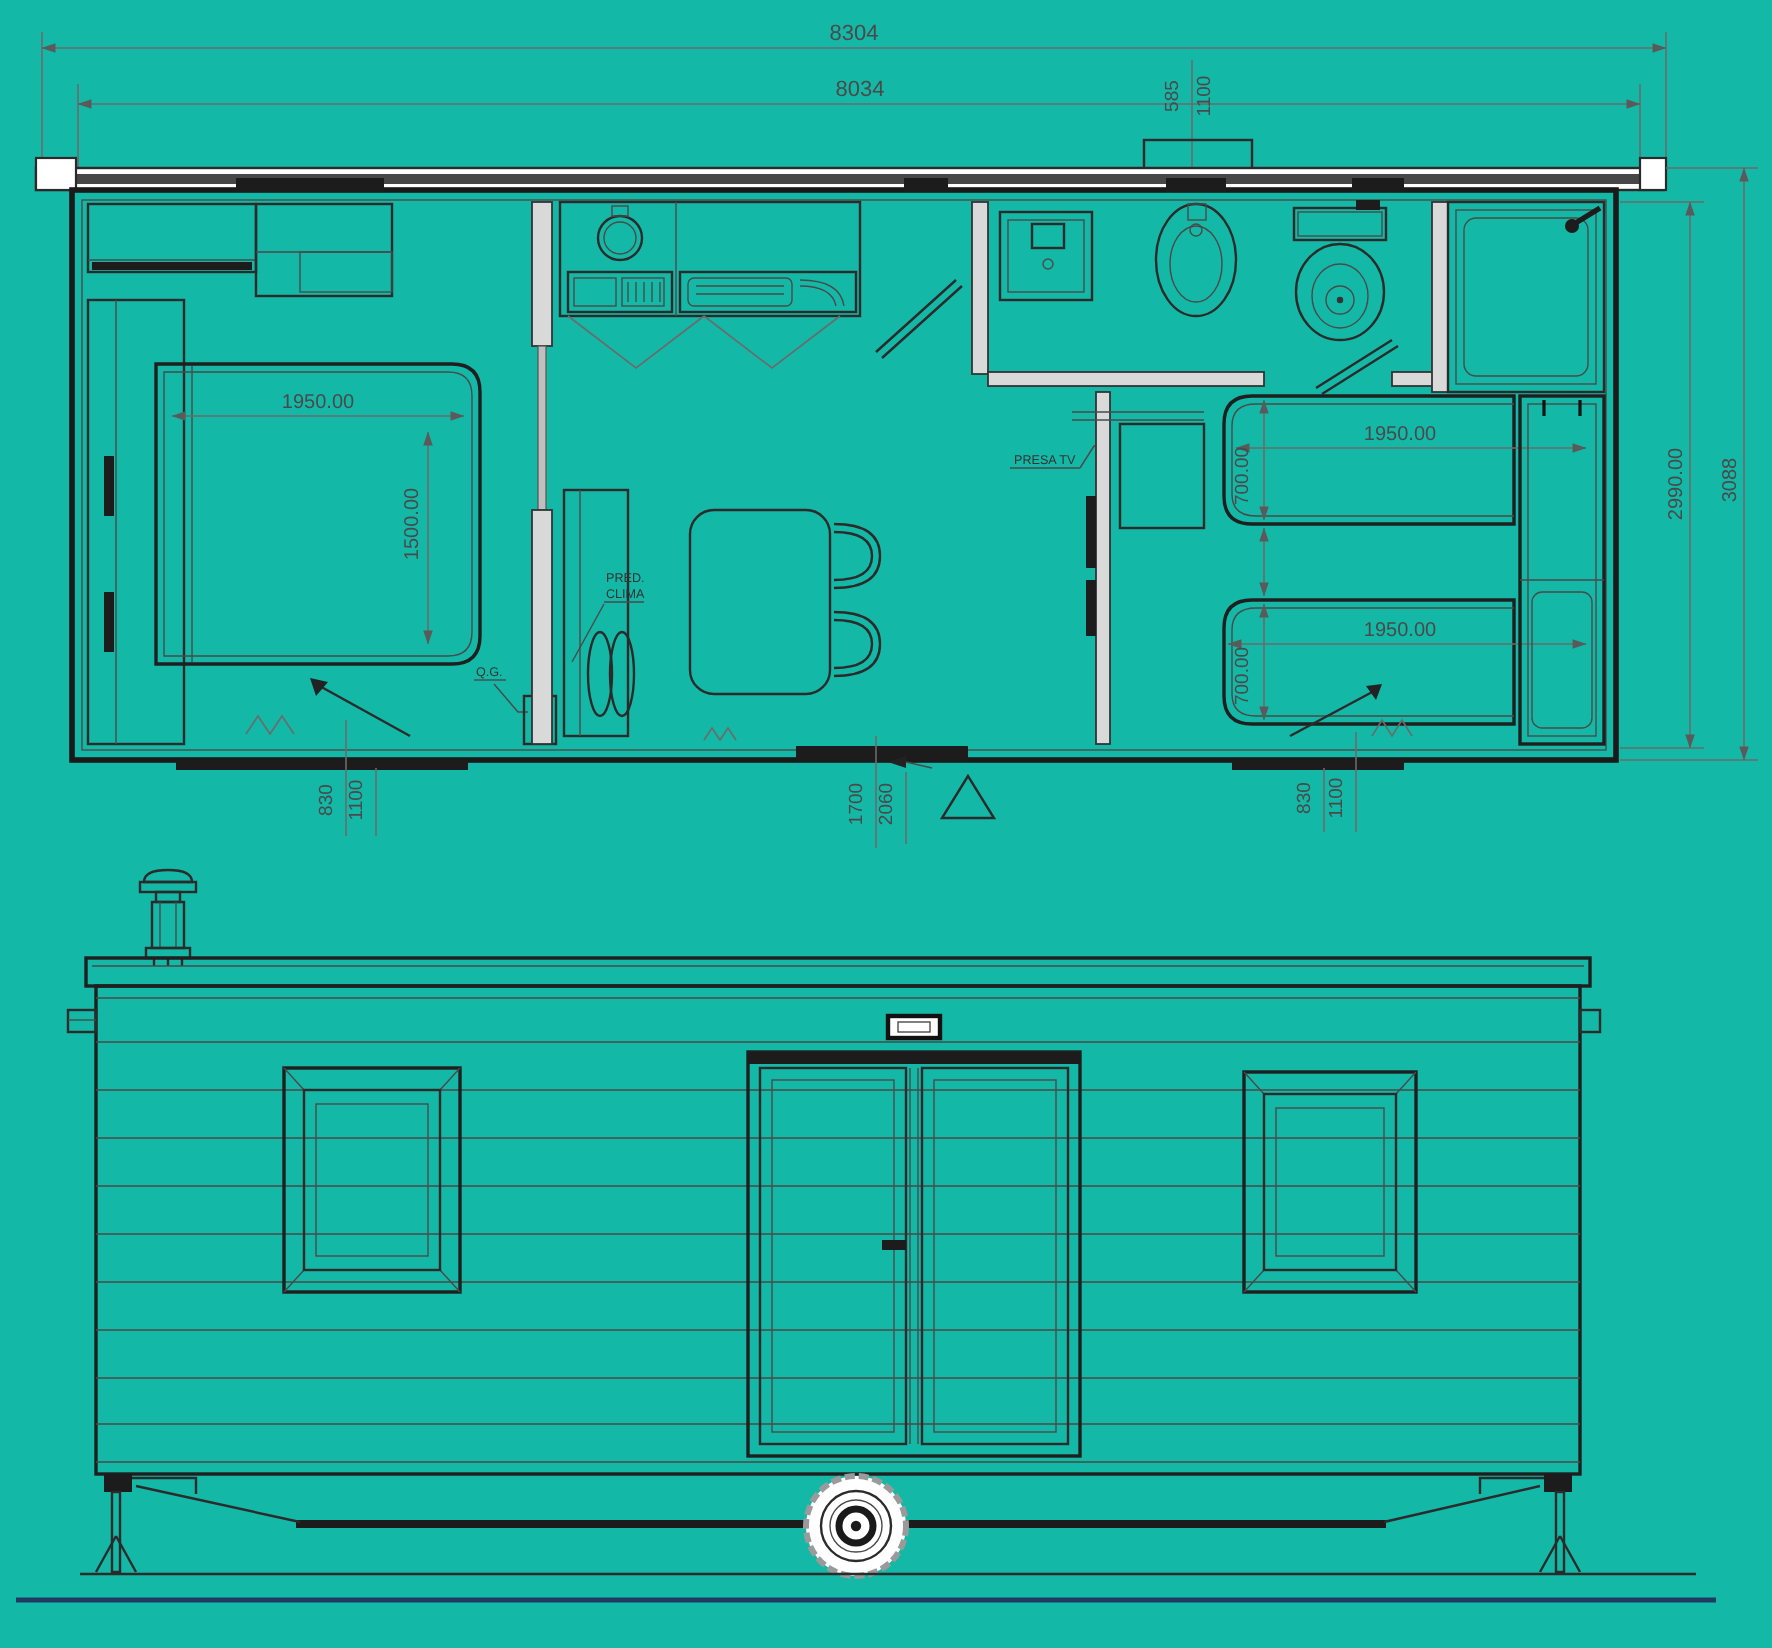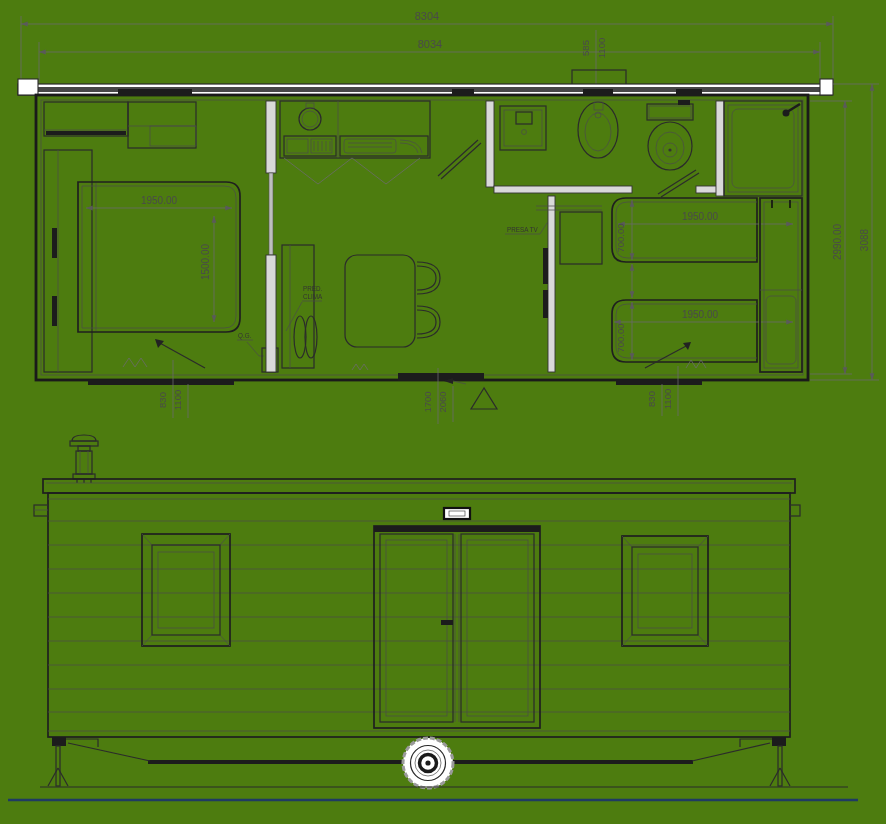--- a/index.html
+++ b/index.html
@@ -1,16 +1,16 @@
 <!DOCTYPE html>
 <html style="--accent: #1f3a63; --line: #2b2b2b; --dim_text: #4a4a4a;"><head>
 <meta charset="utf-8">
 <style>
   html,body{margin:0;padding:0;background:#fff}
-  .canvas{position:relative;width:886px;height:824px;background:#4d7c0f;overflow:hidden;
+  .canvas{position:relative;width:886px;height:824px;background:#14b8a6;overflow:hidden;
           font-family:"Liberation Sans",sans-serif}
   svg{position:absolute;left:0;top:0}
   .ln{fill:none;stroke:#2b2b2b;stroke-width:1.2}
   .ln15{fill:none;stroke:#1f1f1f;stroke-width:1.7}
   .ln3{fill:none;stroke:#1a1a1a;stroke-width:2.8}
   .thin{fill:none;stroke:#4a4a4a;stroke-width:.7}
   .dim{fill:none;stroke:#6b6b6b;stroke-width:.8}
   .dark{fill:#1c1c1c;stroke:none}
   .wall{fill:#d9d9d9;stroke:#333;stroke-width:.9}
   .accent{fill:none;stroke:var(--accent,#1f3a63);stroke-width:2.4}

